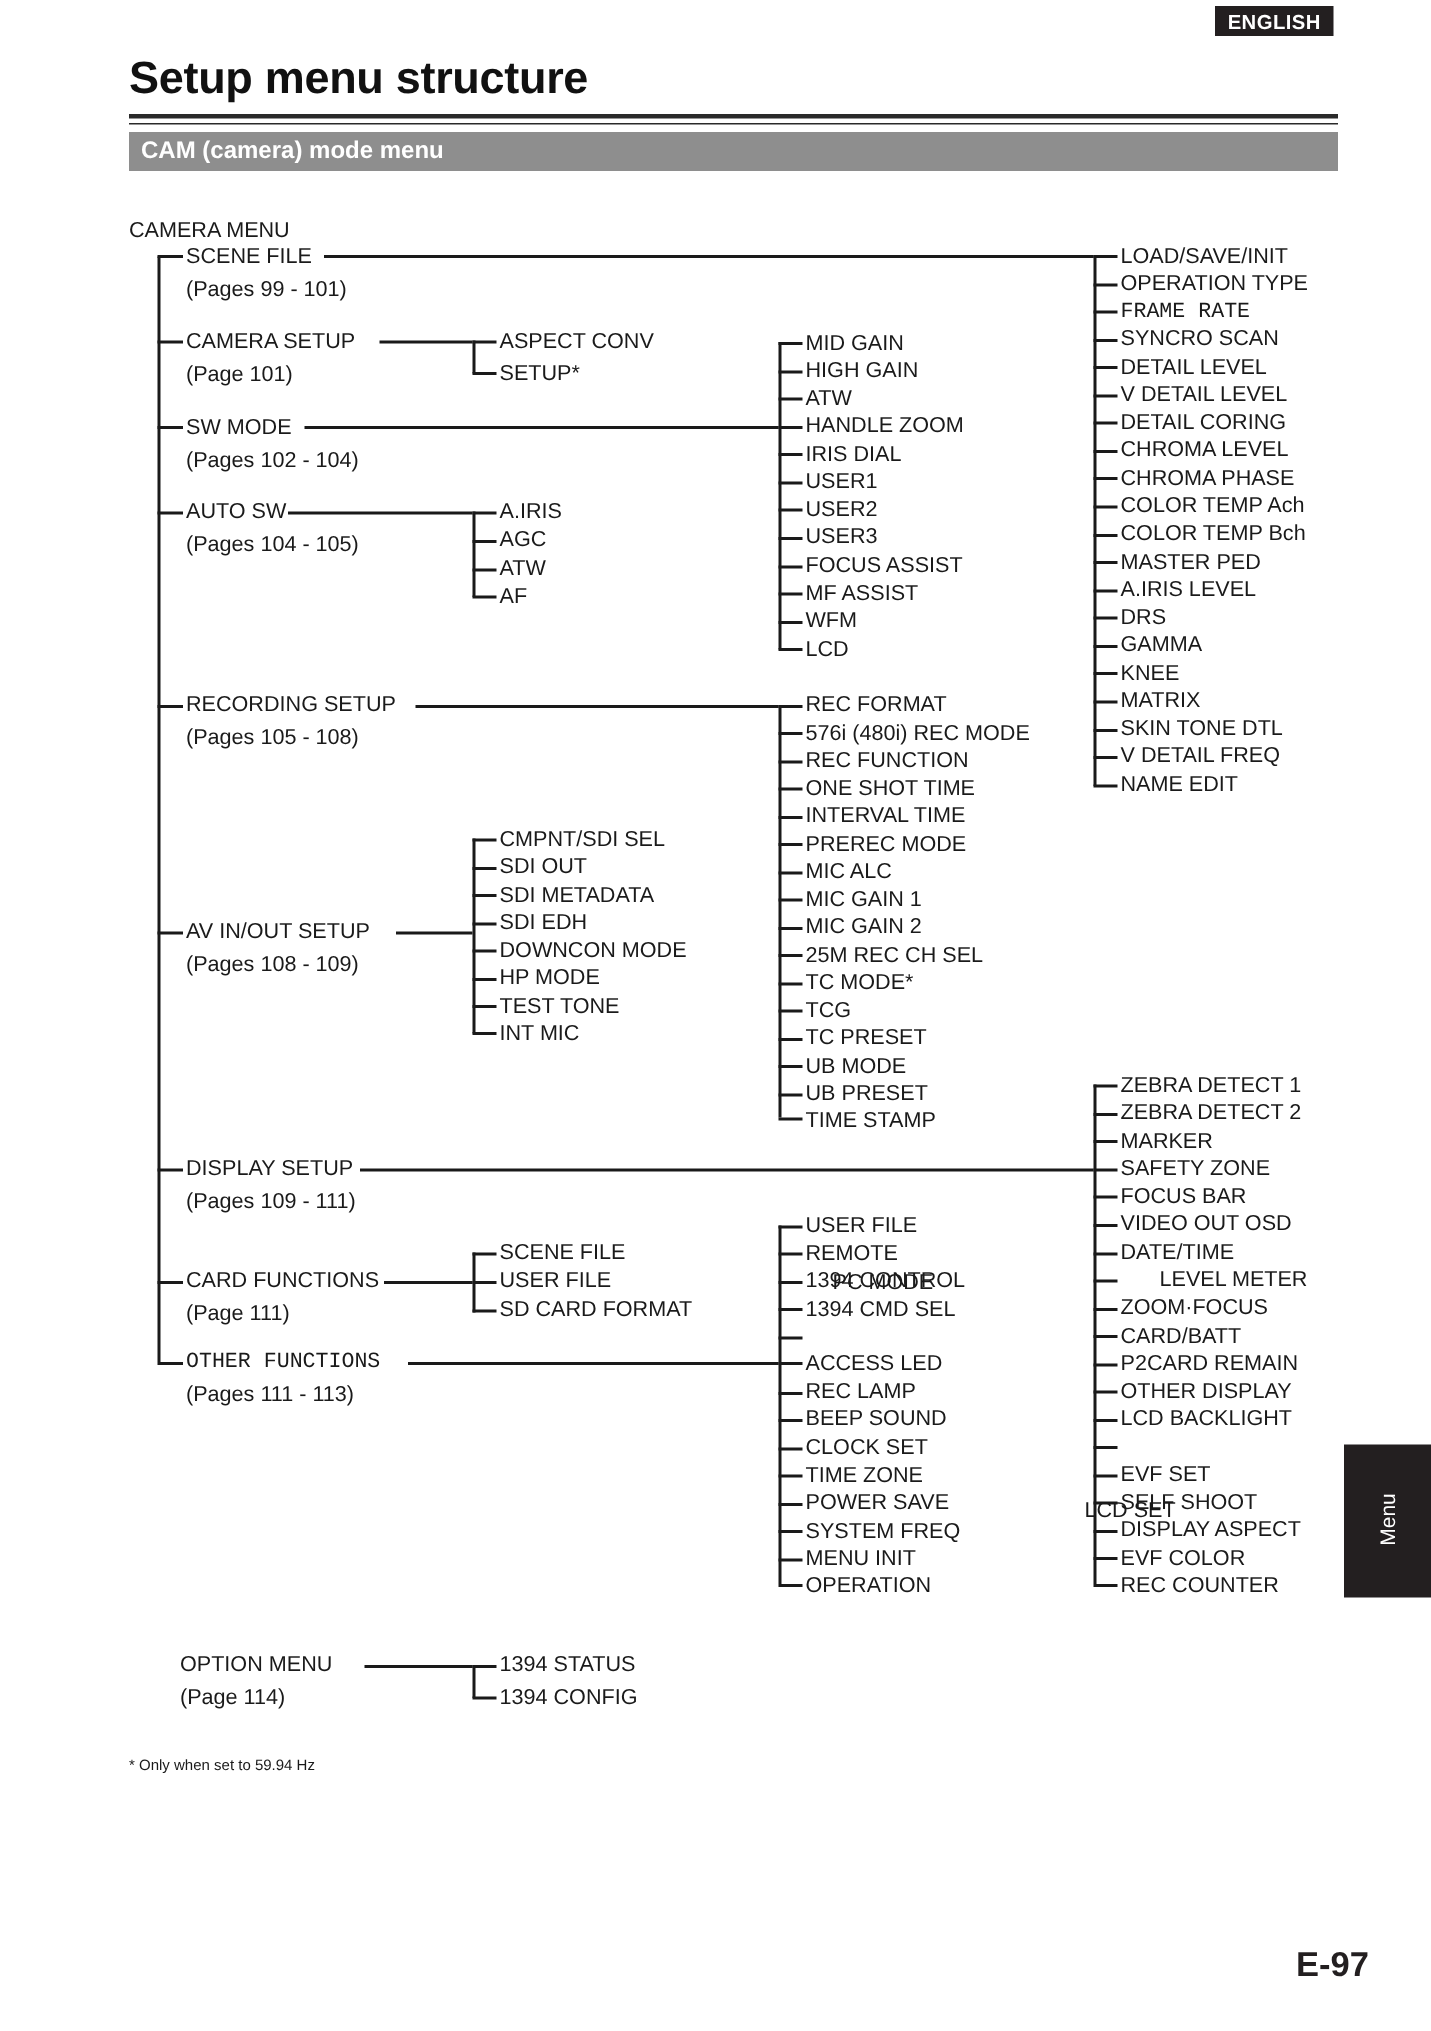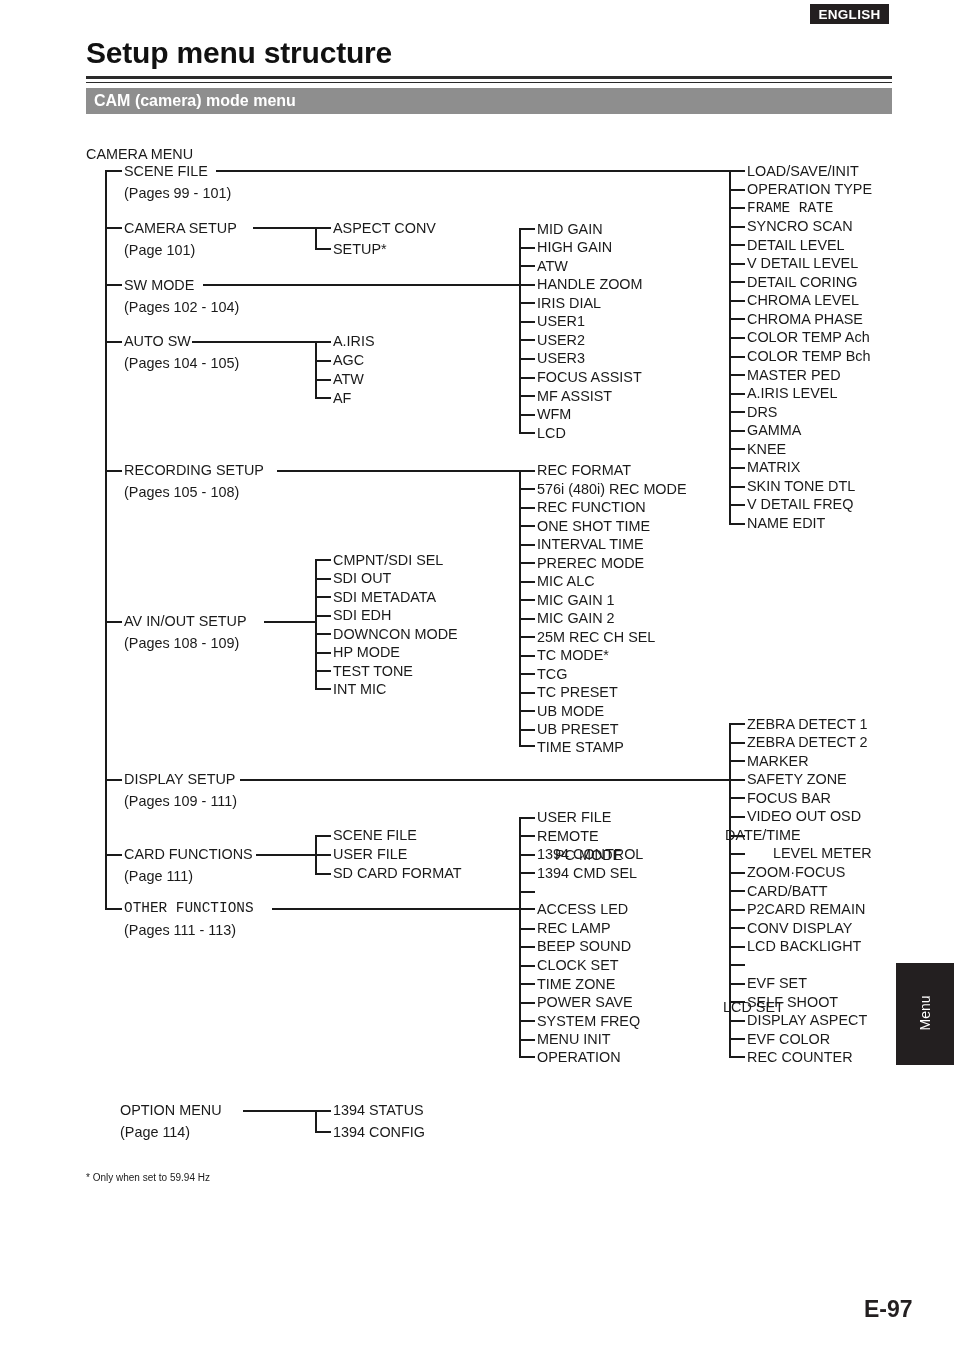--- a/index.html
+++ b/index.html
@@ -309,31 +309,31 @@
   <div class="t" style="left:747px;top:735px;">ZEBRA DETECT 2</div>
   <div class="h" style="left:729px;top:760px;width:16px;"></div>
   <div class="t" style="left:747px;top:754px;">MARKER</div>
   <div class="h" style="left:729px;top:779px;width:16px;"></div>
   <div class="t" style="left:747px;top:772px;">SAFETY ZONE</div>
   <div class="h" style="left:729px;top:797px;width:16px;"></div>
   <div class="t" style="left:747px;top:791px;">FOCUS BAR</div>
   <div class="h" style="left:729px;top:816px;width:16px;"></div>
   <div class="t" style="left:747px;top:809px;">VIDEO OUT OSD</div>
   <div class="h bold" style="left:729px;top:835px;width:16px;"></div>
-  <div class="t" style="left:725px;top:828px;">DATE/TIME</div>
+  <div class="t" style="left:747px;top:828px;">DATE/TIME</div>
   <div class="h" style="left:729px;top:853px;width:16px;"></div>
   <div class="t" style="left:773px;top:846px;">LEVEL METER</div>
   <div class="h" style="left:729px;top:872px;width:16px;"></div>
   <div class="t" style="left:747px;top:865px;">ZOOM·FOCUS</div>
   <div class="h" style="left:729px;top:890px;width:16px;"></div>
   <div class="t" style="left:747px;top:884px;">CARD/BATT</div>
   <div class="h" style="left:729px;top:909px;width:16px;"></div>
   <div class="t" style="left:747px;top:902px;">P2CARD REMAIN</div>
   <div class="h" style="left:729px;top:927px;width:16px;"></div>
-  <div class="t" style="left:747px;top:921px;">CONV DISPLAY</div>
+  <div class="t" style="left:747px;top:921px;">OTHER DISPLAY</div>
   <div class="h" style="left:729px;top:946px;width:16px;"></div>
   <div class="t" style="left:747px;top:939px;">LCD BACKLIGHT</div>
   <div class="h" style="left:729px;top:964px;width:16px;"></div>
   <div class="t" style="left:723px;top:958px;margin-top:42px;">LCD SET</div>
   <div class="h bold" style="left:729px;top:983px;width:16px;"></div>
   <div class="t" style="left:747px;top:976px;">EVF SET</div>
   <div class="h" style="left:729px;top:1001px;width:16px;"></div>
   <div class="t" style="left:747px;top:995px;">SELF SHOOT</div>
   <div class="h" style="left:729px;top:1020px;width:16px;"></div>
   <div class="t" style="left:747px;top:1013px;">DISPLAY ASPECT</div>

